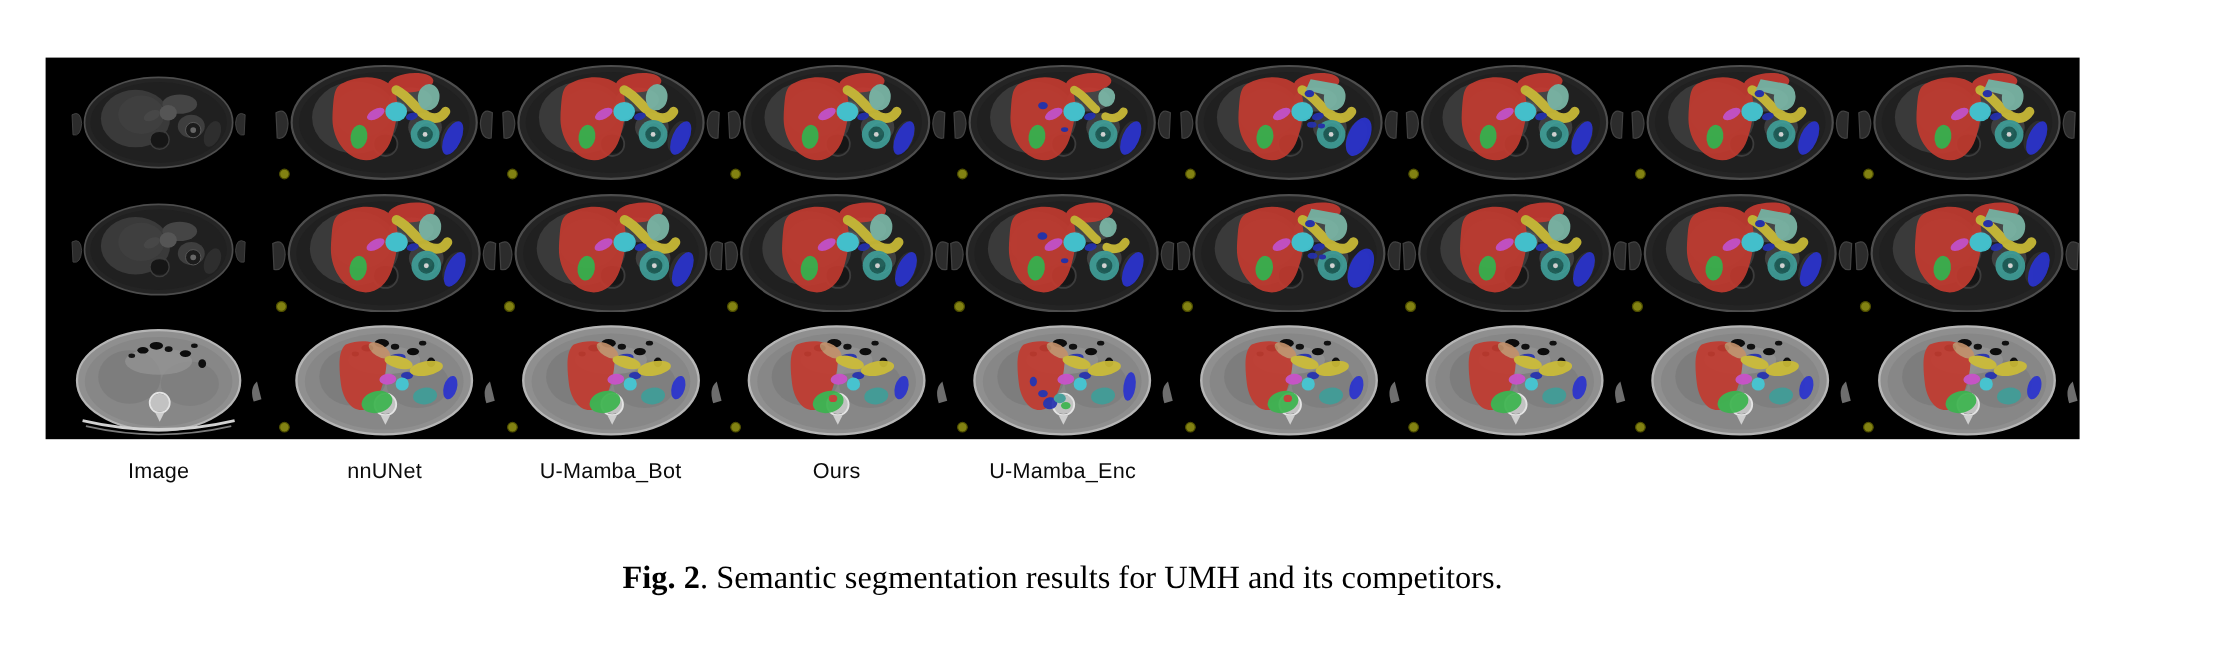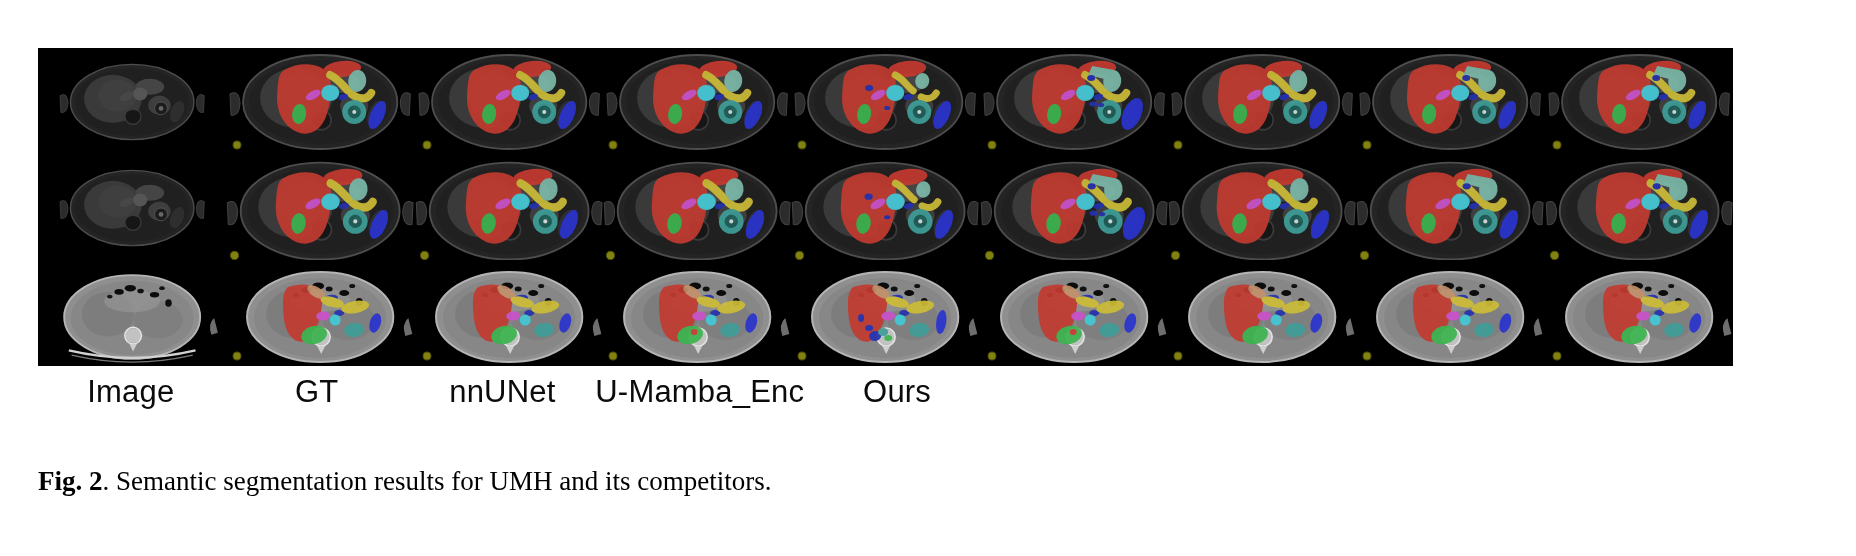--- a/index.html
+++ b/index.html
@@ -5,22 +5,22 @@
   html,body{margin:0;padding:0;background:#ffffff;}
   .page{position:relative;width:1856px;height:556px;background:#ffffff;overflow:hidden;
         font-family:"Liberation Sans",sans-serif;}
   .panel{position:absolute;left:38px;top:48px;width:1695px;height:318px;background:#000;
          display:grid;grid-template-columns:repeat(9,1fr);grid-template-rows:repeat(3,1fr);}
   .cell{position:relative;overflow:hidden;}
   .cell svg{display:block;width:100%;height:100%;}
   .labels{position:absolute;left:38px;top:372px;width:1695px;height:40px;
           display:grid;grid-template-columns:repeat(9,1fr);}
   .col-label{display:flex;align-items:center;justify-content:center;
-             font-size:31px;color:#0b0b0b;letter-spacing:0.2px;white-space:nowrap;}
-  .caption{position:absolute;left:38px;top:466px;width:1695px;
+             font-size:18px;color:#0b0b0b;letter-spacing:0.2px;white-space:nowrap;}
+  .caption{position:absolute;left:38px;top:466px;width:1695px;text-align:center;
            font-family:"Liberation Serif",serif;font-size:27px;color:#000;}
   .caption .cap-bold{font-weight:700;}
 </style>
 </head>
 <body>
 
 <div class="page">
   <div class="panel" id="panel">
       <div class="cell">
         <svg viewBox="0 0 188 106" preserveAspectRatio="none">
@@ -1038,19 +1038,19 @@
               <ellipse cx="149" cy="63" rx="5.5" ry="10" fill="#2a33cf" transform="rotate(16 149 63)"></ellipse>
               <ellipse cx="128" cy="70" rx="10" ry="7" fill="#3f9e98" transform="rotate(-8 128 70)"></ellipse>
               <circle cx="11" cy="96" r="4" fill="#8e8e14" stroke="#555500" stroke-width="1"></circle>
             </g>
           </g>
         </svg>
       </div>
     </div>
   <div class="labels" id="labels">
       <div class="col-label">Image</div>
-      <div class="col-label">GT</div>
       <div class="col-label">nnUNet</div>
+      <div class="col-label">U-Mamba_Bot</div>
+      <div class="col-label">Ours</div>
       <div class="col-label">U-Mamba_Enc</div>
-      <div class="col-label">Ours</div>
     </div>
   <div class="caption"><span class="cap-bold">Fig. 2</span><span>. Semantic segmentation results for UMH and its competitors.</span></div>
 </div>
 
 </body></html>

